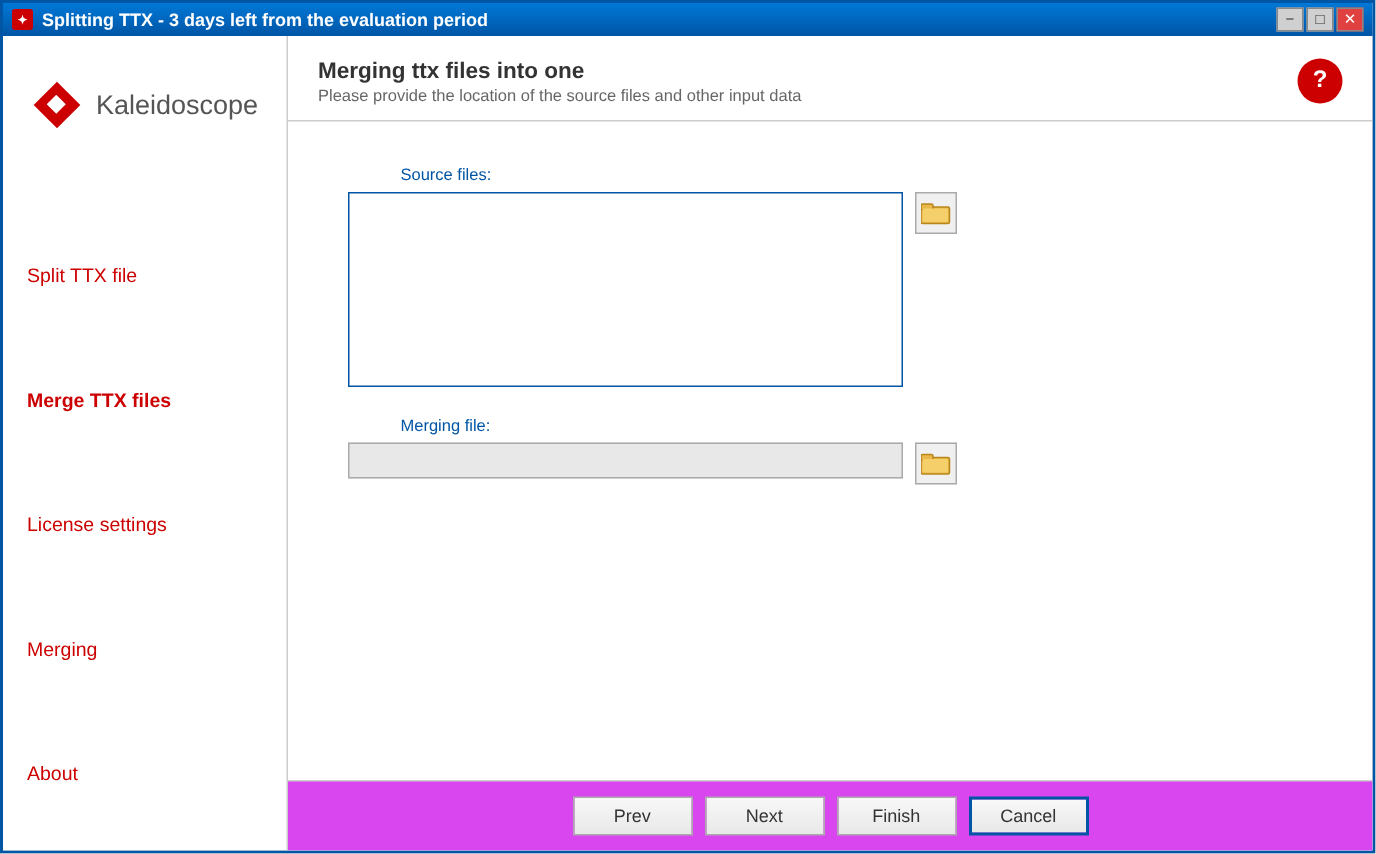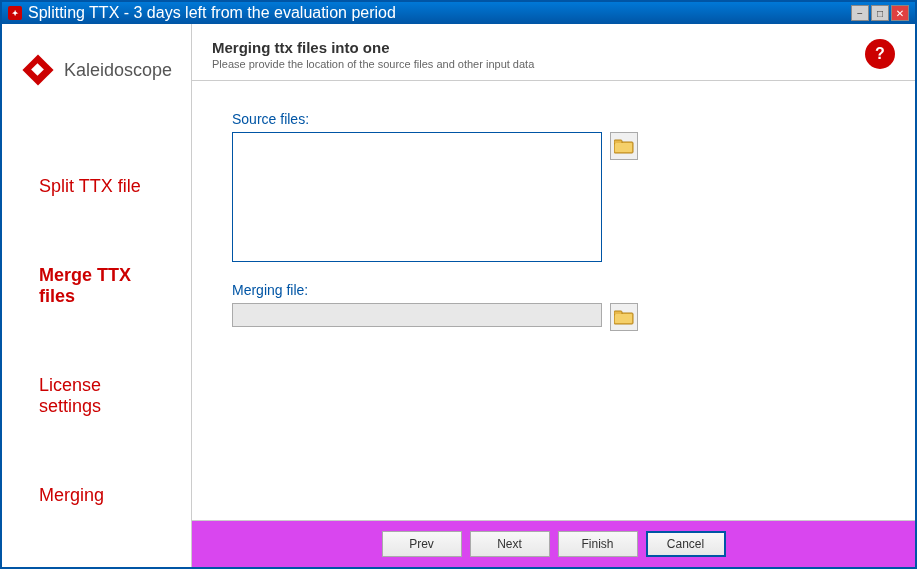--- a/index.html
+++ b/index.html
@@ -46,22 +46,22 @@
       border-radius: 2px;
       display: flex;
       align-items: center;
       justify-content: center;
       color: white;
       font-size: 8px;
       font-weight: bold;
     }
 
     .title-text {
-      font-size: 16px;
-      font-weight: normal;
+      font-size: 12px;
+      font-weight: bold;
     }
 
     .title-buttons {
       display: flex;
       gap: 2px;
     }
 
     .title-btn {
       width: 18px;
       height: 16px;
@@ -113,23 +113,23 @@
     }
 
     .sidebar-divider {
       width: 30px;
       height: 2px;
       background: #cc0000;
       margin: 0 20px 8px 20px;
     }
 
     .sidebar-item {
-      padding: 8px 37px;
+      padding: 8px 16px;
       color: #cc0000;
-      font-size: 18px;
+      font-size: 13px;
       cursor: pointer;
     }
 
     .sidebar-item.active {
       font-weight: bold;
     }
 
     
     .content-panel {
       flex: 1;
@@ -185,21 +185,22 @@
     }
 
     .field-group {
       display: flex;
       flex-direction: column;
       gap: 5px;
     }
 
     .field-label {
       color: #0055a5;
-      font-size: 14px;
+      font-size: 11px;
+      margin-left: 35px;
     }
 
     .field-row {
       display: flex;
       align-items: flex-start;
       gap: 8px;
     }
 
     .source-files-textarea {
       width: 370px;

